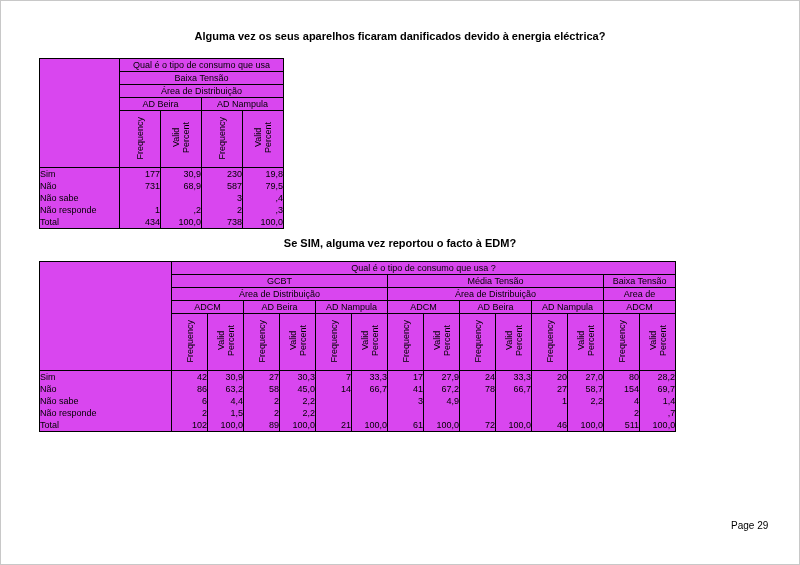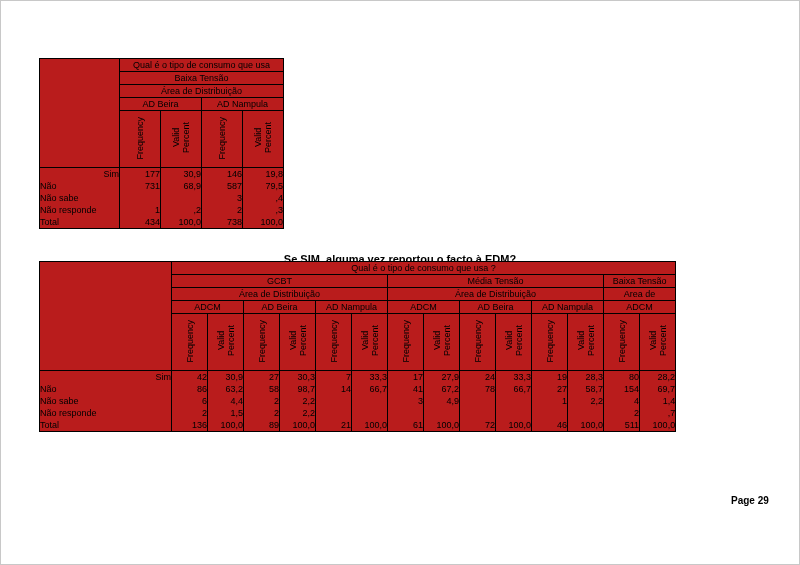--- a/index.html
+++ b/index.html
@@ -9,24 +9,24 @@
   }
   .page {
     position:relative; width:798px; height:563px;
     background:#ffffff; border:1px solid #c8c8c8; overflow:hidden;
   }
   .title {
     position:absolute; left:0; width:798px; text-align:center;
     font-size:11px; font-weight:bold; white-space:nowrap;
   }
   #title1 { top:29px; }
-  #title2 { top:236px;margin-top:16px; }
+  #title2 { top:236px; }
   .doc-table {
     position:absolute; border-collapse:collapse; table-layout:fixed;
-    background:#b91c1c; border:1px solid #000;padding-left:36px;
+    background:#d946ef; border:1px solid #000;padding-left:36px;
   }
   #table1 { left:38px; top:57px;  width:245px; }
   #table2 { left:38px; top:260px; width:637px; }
   .doc-table td { padding:0; font-size:9px; color:#000; overflow:hidden; }
   .stub { border:1px solid #000; }
   .hdr {
     border:1px solid #000; text-align:center;
     height:12px; line-height:12px; white-space:nowrap;
   }
   .rot {
@@ -39,30 +39,31 @@
   }
   .num {
     border-left:1px solid #000; border-right:1px solid #000;
     text-align:right; padding-right:4px; height:12px; line-height:12px;
     white-space:nowrap;
   }
   .rowlabel {
     border-right:1px solid #000; text-align:left; padding-left:14px;
     height:12px; line-height:12px; white-space:nowrap;
   }
-  tbody[data-rows] tr:first-child td { border-top:1px solid #000;text-align:right; }
+  tbody[data-rows] tr:first-child td { border-top:1px solid #000; }
   .page-number {
-    position:absolute; left:730px; top:494px; font-size:10px; white-space:nowrap;font-weight:bold;
+    position:absolute; left:730px; top:519px; font-size:10px; white-space:nowrap;
   }
 </style>
 </head>
 <body>
 
 <div class="page">
 
+  <div class="title" id="title1">Alguma vez os seus aparelhos ficaram danificados devido à energia eléctrica?</div>
 
   <table class="doc-table" id="table1">
     <colgroup>
       <col style="width:80px">
         <col style="width:41px">
         <col style="width:41px">
         <col style="width:41px">
         <col style="width:41px">
     </colgroup>
     <tbody>
@@ -87,21 +88,21 @@
         <td class="rot"><span>Frequency</span></td>
         <td class="rot"><span>Valid
 Percent</span></td>
       </tr>
     </tbody>
     <tbody data-rows="table1.rows">
         <tr>
           <td class="rowlabel">Sim</td>
           <td class="num">177</td>
           <td class="num">30,9</td>
-          <td class="num">146</td>
+          <td class="num">230</td>
           <td class="num">19,8</td>
         </tr>
         <tr>
           <td class="rowlabel">Não</td>
           <td class="num">731</td>
           <td class="num">68,9</td>
           <td class="num">587</td>
           <td class="num">79,5</td>
         </tr>
         <tr>
@@ -202,31 +203,31 @@
           <td class="num">42</td>
           <td class="num">30,9</td>
           <td class="num">27</td>
           <td class="num">30,3</td>
           <td class="num">7</td>
           <td class="num">33,3</td>
           <td class="num">17</td>
           <td class="num">27,9</td>
           <td class="num">24</td>
           <td class="num">33,3</td>
-          <td class="num">19</td>
-          <td class="num">28,3</td>
+          <td class="num">20</td>
+          <td class="num">27,0</td>
           <td class="num">80</td>
           <td class="num">28,2</td>
         </tr>
         <tr>
           <td class="rowlabel">Não</td>
           <td class="num">86</td>
           <td class="num">63,2</td>
           <td class="num">58</td>
-          <td class="num">98,7</td>
+          <td class="num">45,0</td>
           <td class="num">14</td>
           <td class="num">66,7</td>
           <td class="num">41</td>
           <td class="num">67,2</td>
           <td class="num">78</td>
           <td class="num">66,7</td>
           <td class="num">27</td>
           <td class="num">58,7</td>
           <td class="num">154</td>
           <td class="num">69,7</td>
@@ -260,21 +261,21 @@
           <td class="num"></td>
           <td class="num"></td>
           <td class="num"></td>
           <td class="num"></td>
           <td class="num"></td>
           <td class="num">2</td>
           <td class="num">,7</td>
         </tr>
         <tr>
           <td class="rowlabel">Total</td>
-          <td class="num">136</td>
+          <td class="num">102</td>
           <td class="num">100,0</td>
           <td class="num">89</td>
           <td class="num">100,0</td>
           <td class="num">21</td>
           <td class="num">100,0</td>
           <td class="num">61</td>
           <td class="num">100,0</td>
           <td class="num">72</td>
           <td class="num">100,0</td>
           <td class="num">46</td>

